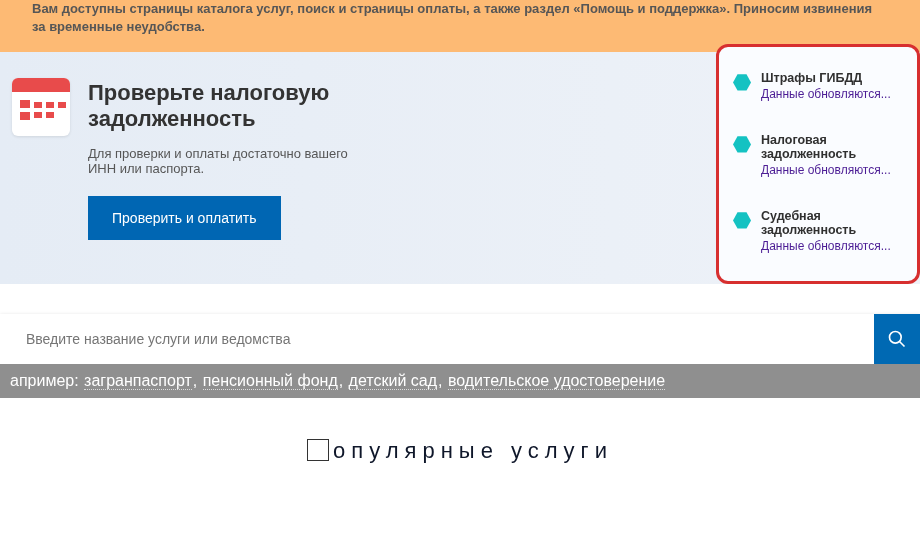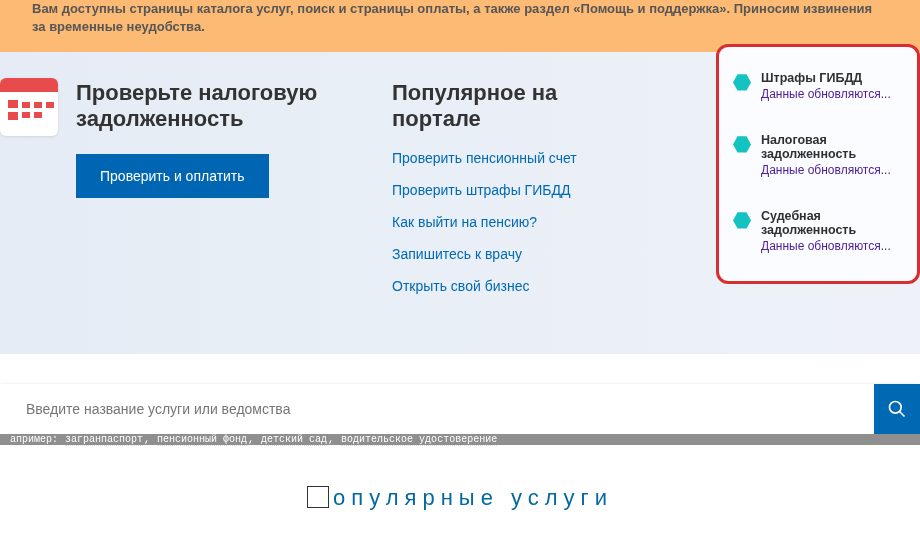--- a/index.html
+++ b/index.html
@@ -1,21 +1,21 @@
 <!DOCTYPE html>
 <html><head>
   <meta charset="utf-8">
   <style>
     * { margin:0; padding:0; box-sizing:border-box; }
     body { font-family:Arial,Helvetica,sans-serif; background:#fff; color:#333; width:920px; overflow:hidden; }
 
     .alert { background:#fdba74; padding:0 32px 16px; font-size:13px; color:#565656; line-height:1.4;font-weight:bold; }
 
     .hero { background:linear-gradient(90deg,#e5ecf5 0%,#eef2f8 100%); padding:28px 0 44px; position:relative; }
-    .hero-inner { display:flex; gap:32px; padding:0 32px 0 0; position:relative; }
+    .hero-inner { display:flex; padding:0 32px 0 12px; position:relative; }
 
     
     .col-check { flex:0 0 360px; padding-left:76px; position:relative; }
     .cal-icon { position:absolute; left:0; top:-2px; width:58px; height:58px; border-radius:6px; background:#fff; box-shadow:0 1px 3px rgba(0,0,0,.1); overflow:hidden; }
     .cal-icon::before { content:""; position:absolute; left:0; top:0; right:0; height:14px; background:#e84b4b; }
     .cal-icon::after { content:""; position:absolute; left:8px; top:22px; width:10px; height:26px; background:linear-gradient(#e84b4b 0 8px,transparent 8px 12px,#e84b4b 12px 20px,transparent 20px 24px); }
     .cal-row { position:absolute; left:22px; top:24px; display:flex; gap:4px; }
     .cal-row span { width:8px; height:6px; background:#e84b4b; }
     .cal-row2 { top:34px; }
     .col-check h2 { font-size:22px; font-weight:700; color:#333; margin-bottom:14px; }
@@ -36,24 +36,24 @@
     .notif-settings { text-align:right; font-size:12px; color:#666; padding-top:4px; }
     .notif-settings::before { content:"\2699"; margin-right:4px; }
 
     
     .search-wrap { margin-top:30px; }
     .search-box { display:flex; height:50px; box-shadow:0 1px 4px rgba(0,0,0,.15); }
     .search-box input { flex:1; border:none; font-size:14px; padding:0 10px; color:#555; outline:none;margin-left:16px; }
     .search-btn { width:46px; background:#0069b3; border:none; display:flex; align-items:center; justify-content:center; cursor:pointer; }
     .search-btn svg { width:20px; height:20px; stroke:#fff; fill:none; stroke-width:2; }
 
-    .hint-bar { background:#8f8f8f; color:#fff; font-size:10px; padding:0 10px;font-family:Liberation Mono, monospace; }
+    .hint-bar { background:#8f8f8f; color:#fff; font-size:16px; padding:8px 10px; }
     .hint-bar a { color:#fff; text-decoration:none; border-bottom:1px dotted #ddd; margin:0 1px; }
 
-    .section-title { margin-top:40px; text-align:center; font-size:22px; letter-spacing:6px; color:#0369a1; font-weight:400; }
+    .section-title { margin-top:40px; text-align:center; font-size:22px; letter-spacing:6px; color:#0f172a; font-weight:400; }
     .section-title .box { display:inline-block; width:22px; height:22px; border:1px solid #333; vertical-align:-3px; margin-right:4px; }
   </style>
 </head>
 <body>
 
 <div class="alert">
   <span>Вам доступны страницы каталога услуг, поиск и страницы оплаты, а также раздел «Помощь и поддержка». Приносим извинения за временные неудобства.</span>
 </div>
 
 <div class="hero">
@@ -64,31 +64,24 @@
             <span></span>
             <span></span>
             <span></span>
           </div>
         <div class="cal-row cal-row2">
             <span></span>
             <span></span>
           </div>
       </div>
       <h2>Проверьте налоговую задолженность</h2>
+      <p>Для проверки и оплаты достаточно вашего ИНН или паспорта.</p>
       <button class="btn-primary">Проверить и оплатить</button>
     </div>
 
-    <div class="col-pop">
-      <h2>Популярное на портале</h2>
-      <a class="pop-link">Проверить пенсионный счет</a>
-      <a class="pop-link">Проверить штрафы ГИБДД</a>
-      <a class="pop-link">Как выйти на пенсию?</a>
-      <a class="pop-link">Запишитесь к врачу</a>
-      <a class="pop-link">Открыть свой бизнес</a>
-    </div>
 
     <div class="notif">
       <div class="notif-item">
         <div class="hex"></div>
         <div>
           <div class="notif-title">Штрафы ГИБДД</div>
           <div class="notif-sub">Данные обновляются...</div>
         </div>
       </div>
       <div class="notif-item">

